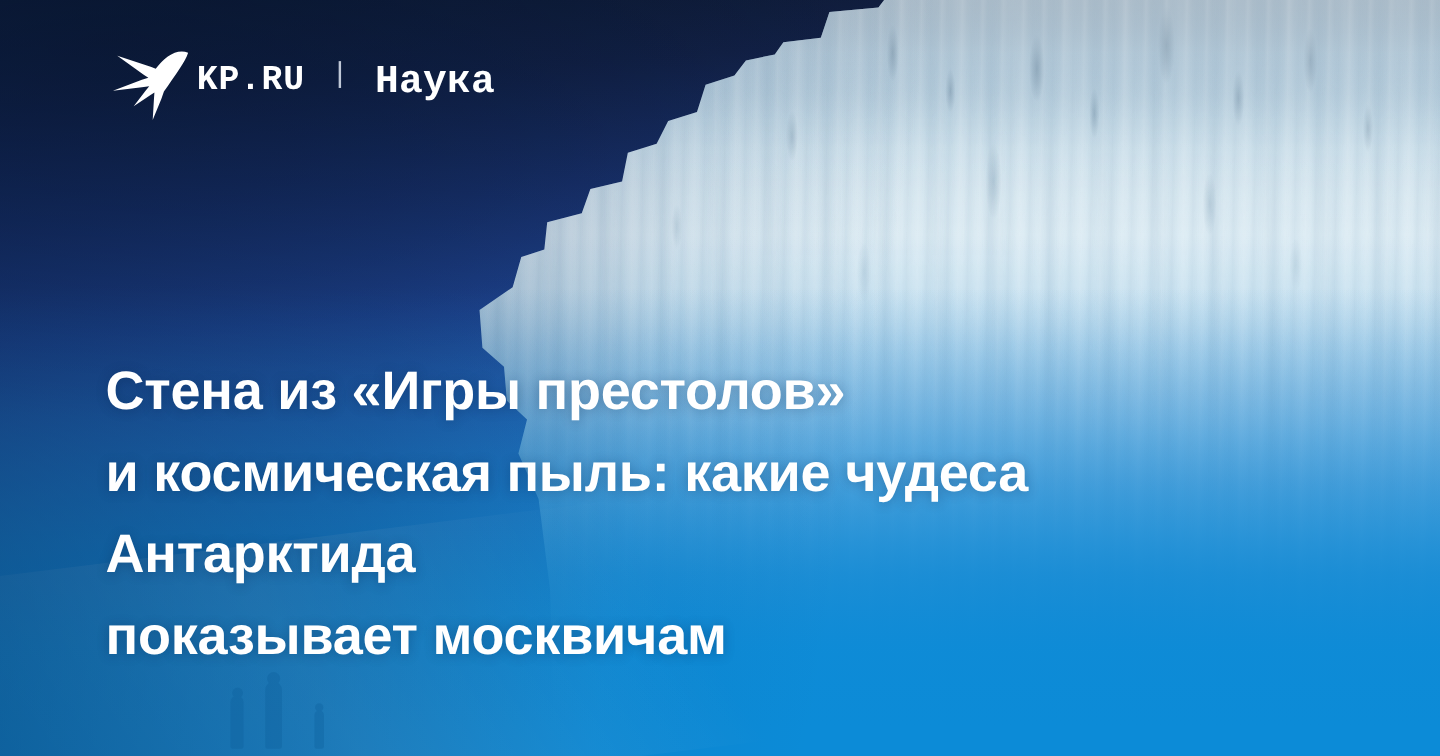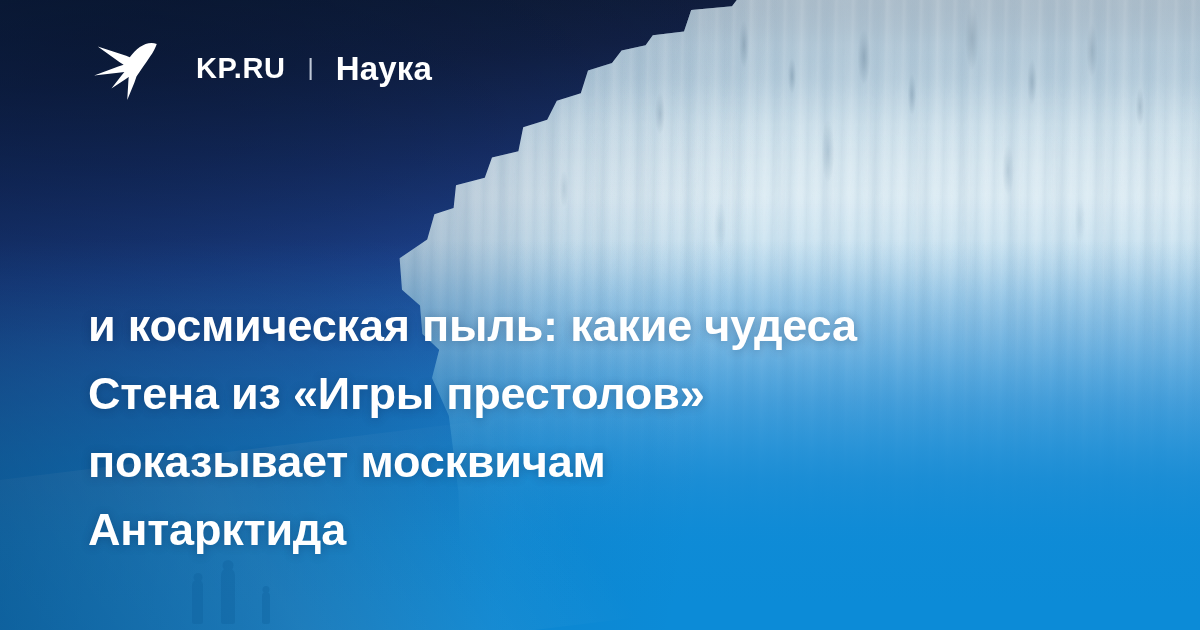--- a/index.html
+++ b/index.html
@@ -182,23 +182,24 @@
   .fig-c .head { top:-6px; width:7px;  height:7px; }
 
   
   .header {
     position:absolute; left:88px; top:32px;
     display:flex; align-items:center; gap:0;
     z-index:6;
   }
   .logo-bird { width:72px; height:72px; flex:0 0 auto; display:block; }
   .brand-text {
-    display:flex; align-items:center;
-    margin-left:36px;
+    display:flex; 
+    margin-left:4px;
     color:#ffffff;
+    font-family:Liberation Mono, monospace;
   }
   .brand-name {
     font-size:29px; font-weight:700; letter-spacing:.6px; line-height:1;
     color:#ffffff;
   }
   .brand-sep {
     font-size:24px; font-weight:400; line-height:1;
     color:#dfe6f2; opacity:.85;
     margin:0 22px; transform:translateY(-1px);
   }
@@ -282,19 +283,19 @@
         C 90.5 27.8, 94.0 21.5, 95.5 16.5 Z"></path>
     </svg>
     <div class="brand-text">
       <span class="brand-name">KP.RU</span>
       <span class="brand-sep">|</span>
       <span class="brand-section">Наука</span>
     </div>
   </div>
 
   <h1 class="headline">
+    <span class="headline-line">Стена из «Игры престолов»</span>
     <span class="headline-line">и космическая пыль: какие чудеса</span>
-    <span class="headline-line">Стена из «Игры престолов»</span>
+    <span class="headline-line">Антарктида</span>
     <span class="headline-line">показывает москвичам</span>
-    <span class="headline-line">Антарктида</span>
   </h1>
 
 </div>
 
 </body></html>

